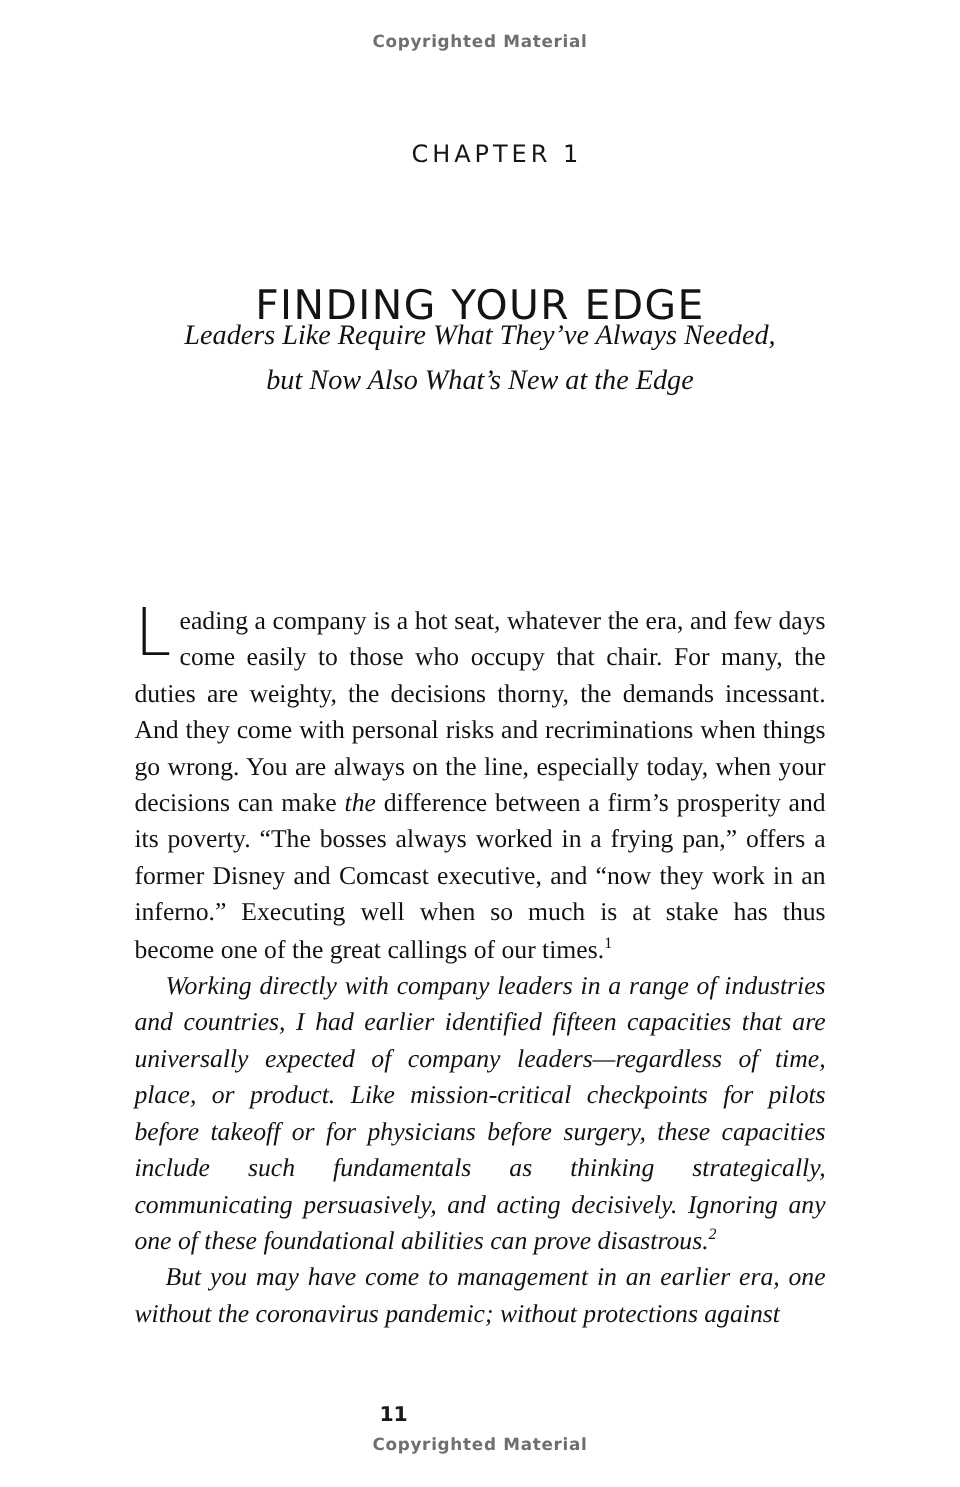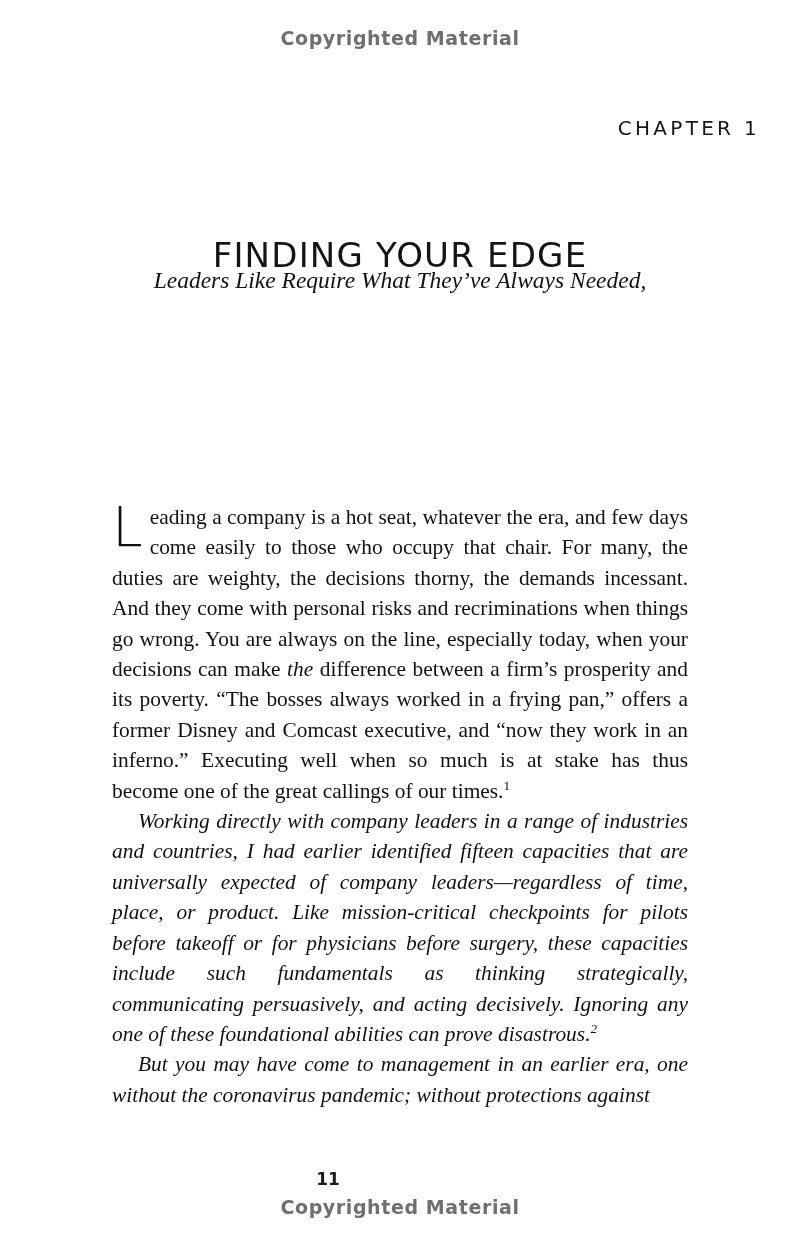--- a/index.html
+++ b/index.html
@@ -24,41 +24,42 @@
     box-sizing: border-box;
   }
 
   
   .watermark {
     position: absolute;
     left: 0;
     width: 800px;
     text-align: center;
     font-family: "DejaVu Sans", "Liberation Sans", sans-serif;
-    font-size: 19px;
+    font-size: 14px;
     font-weight: 600;
     letter-spacing: 0.6px;
     color: #6f6f6f;
     user-select: none;
   }
   .watermark-top { top: 27px; }
   .watermark-bottom { top: 1196px; }
 
   
   .chapter-label {
     position: absolute;
     left: 0;
     top: 116px;
     width: 760px;
-    text-align: right;
+    text-align: center;
     font-family: "DejaVu Sans", "Liberation Sans", sans-serif;
     font-size: 20px;
     font-weight: 400;
     letter-spacing: 3.3px;
     color: #161616;
+    padding-left: 34px;
   }
 
   
   .chapter-title {
     position: absolute;
     left: 0;
     top: 212px;
     width: 800px;
     text-align: center;
     font-family: "DejaVu Sans", "Liberation Sans", sans-serif;
@@ -153,20 +154,21 @@
 <div class="page">
 
   <div class="watermark watermark-top">Copyrighted Material</div>
 
   <div class="chapter-label">CHAPTER 1</div>
 
   <h1 class="chapter-title">FINDING YOUR EDGE</h1>
 
   <div class="chapter-subtitle">
     <span class="line">Leaders Like Require What They’ve Always Needed,</span>
+    <span class="line">but Now Also What’s New at the Edge</span>
   </div>
 
 
   <div class="body-column">
 
     <p class="body-para">
       <span class="dropcap">L</span><span>eading a company is a hot seat, whatever the era, and few days come easily to those who occupy that chair. For many, the duties are weighty, the decisions thorny, the demands incessant. And they come with personal risks and recriminations when things go wrong. You are always on the line, especially today, when your decisions can make </span><em>the</em><span> difference between a firm’s prosperity and its poverty. “The bosses always worked in a frying pan,” offers a former Disney and Comcast executive, and “now they work in an inferno.” Executing well when so much is at stake has thus become one of the great callings of our times.</span><sup>1</sup>
     </p>
 
     <p class="body-para indented">

